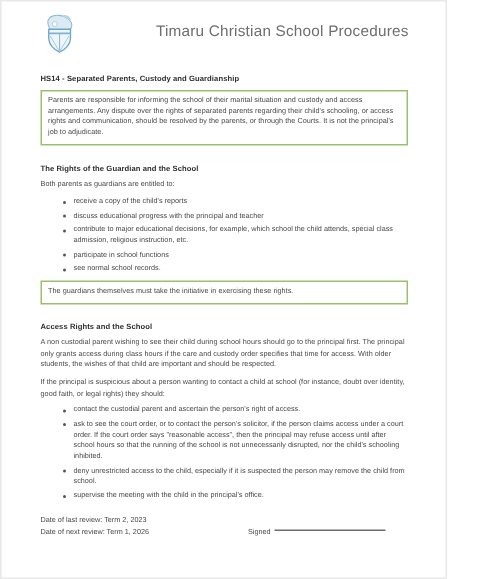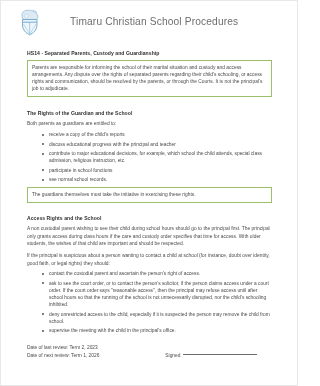--- a/index.html
+++ b/index.html
@@ -20,23 +20,24 @@
     height: 386px;
     background: #ffffff;
     box-sizing: border-box;
     border: 1px solid #e8e8e8;
   }
 
   
   .header {
     display: flex;
     align-items: center;
-    padding: 7px 0 0 16px;
+    padding: 7px 0 0 26px;
     height: 34px;
     box-sizing: border-box;
+    gap: 24px;
   }
   .logo {
     width: 26px;
     height: 28px;
     flex: 0 0 26px;
     position: relative;
   }
   .logo svg { display: block; }
   .doc-title {
     font-size: 10.2px;

